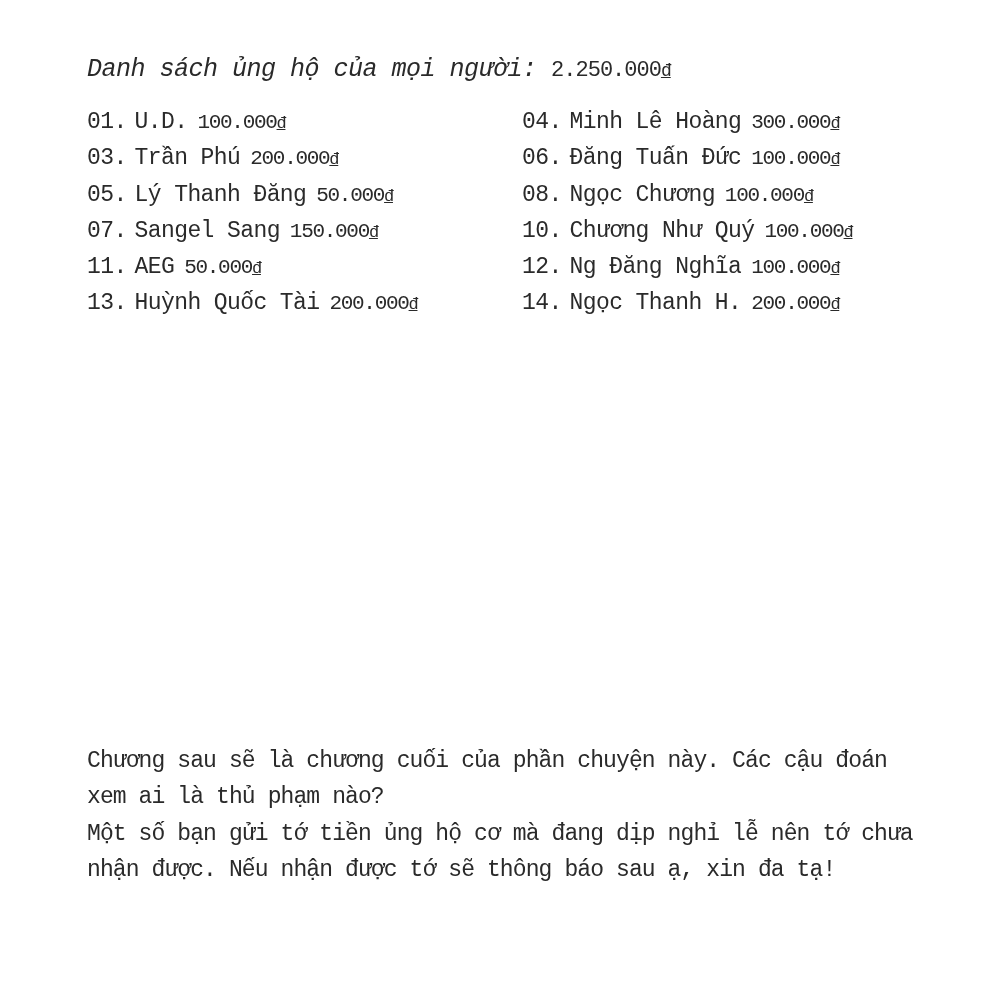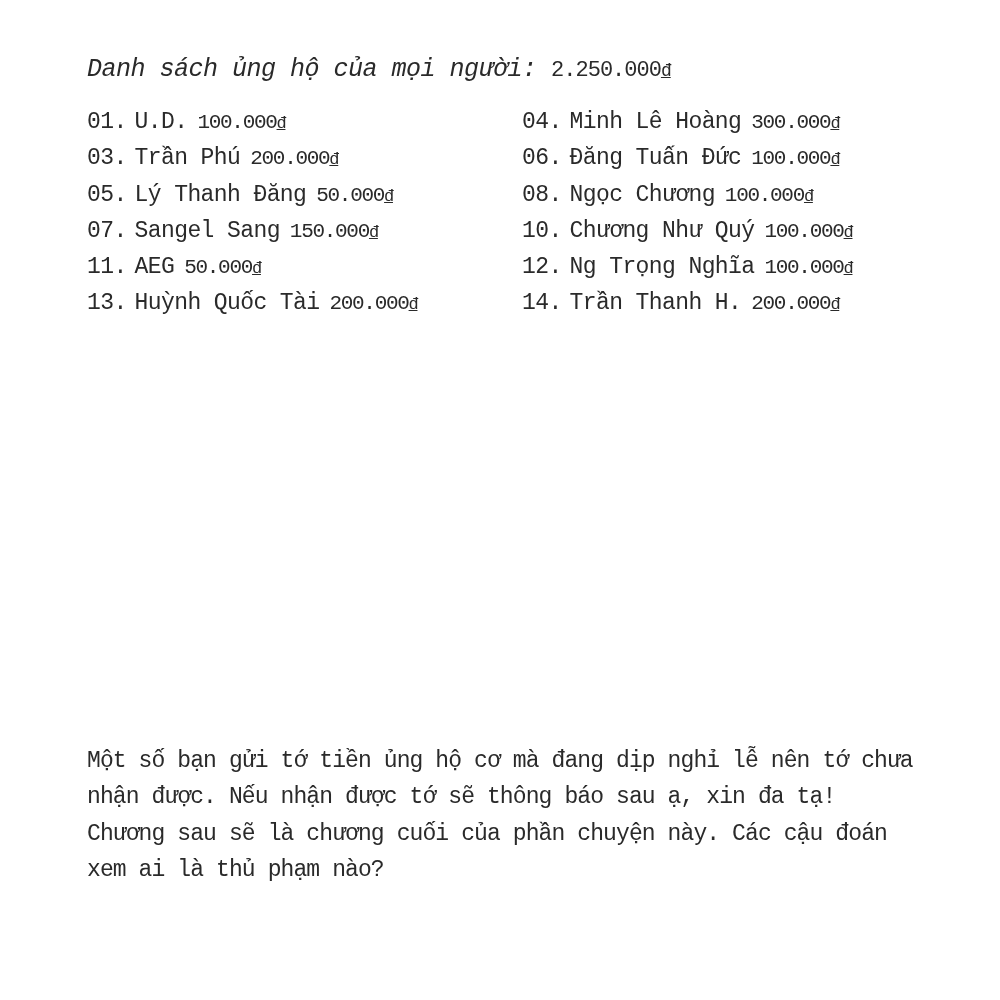--- a/index.html
+++ b/index.html
@@ -72,20 +72,20 @@
   <div class="entry"><span class="num">07.</span><span class="name">Sangel Sang</span><span class="amount"><span>150.000</span><span class="cur">đ</span></span></div>
   <div class="entry"><span class="num">11.</span><span class="name">AEG</span><span class="amount"><span>50.000</span><span class="cur">đ</span></span></div>
   <div class="entry"><span class="num">13.</span><span class="name">Huỳnh Quốc Tài</span><span class="amount"><span>200.000</span><span class="cur">đ</span></span></div>
 </div>
 
 <div class="col right">
   <div class="entry"><span class="num">04.</span><span class="name">Minh Lê Hoàng</span><span class="amount"><span>300.000</span><span class="cur">đ</span></span></div>
   <div class="entry"><span class="num">06.</span><span class="name">Đăng Tuấn Đức</span><span class="amount"><span>100.000</span><span class="cur">đ</span></span></div>
   <div class="entry"><span class="num">08.</span><span class="name">Ngọc Chương</span><span class="amount"><span>100.000</span><span class="cur">đ</span></span></div>
   <div class="entry"><span class="num">10.</span><span class="name">Chương Như Quý</span><span class="amount"><span>100.000</span><span class="cur">đ</span></span></div>
-  <div class="entry"><span class="num">12.</span><span class="name">Ng Trọng Nghĩa</span><span class="amount"><span>100.000</span><span class="cur">đ</span></span></div>
-  <div class="entry"><span class="num">14.</span><span class="name">Trần Thanh H.</span><span class="amount"><span>200.000</span><span class="cur">đ</span></span></div>
+  <div class="entry"><span class="num">12.</span><span class="name">Ng Đăng Nghĩa</span><span class="amount"><span>100.000</span><span class="cur">đ</span></span></div>
+  <div class="entry"><span class="num">14.</span><span class="name">Ngọc Thanh H.</span><span class="amount"><span>200.000</span><span class="cur">đ</span></span></div>
 </div>
 
 <div class="note">
+  <p>Chương sau sẽ là chương cuối của phần chuyện này. Các cậu đoán xem ai là thủ phạm nào?</p>
   <p>Một số bạn gửi tớ tiền ủng hộ cơ mà đang dịp nghỉ lễ nên tớ chưa nhận được. Nếu nhận được tớ sẽ thông báo sau ạ, xin đa tạ!</p>
-  <p>Chương sau sẽ là chương cuối của phần chuyện này. Các cậu đoán xem ai là thủ phạm nào?</p>
 </div>
 
 </body></html>

